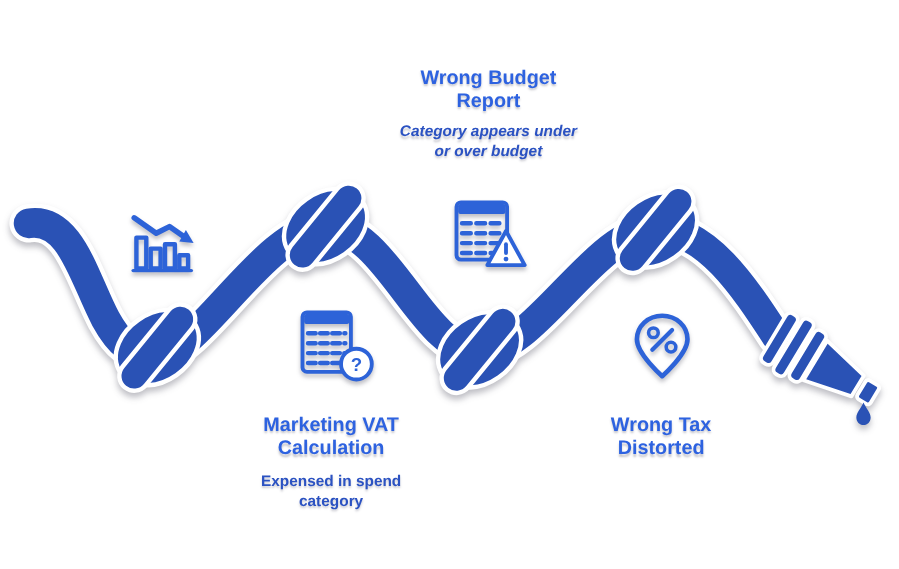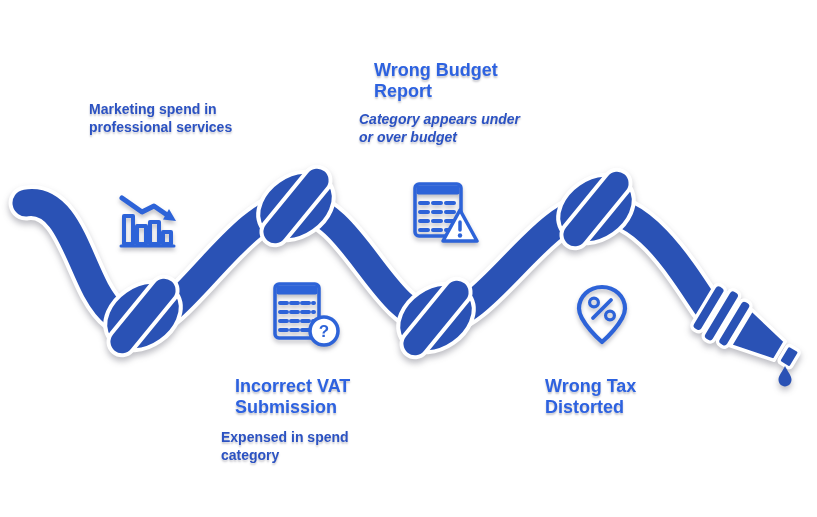--- a/index.html
+++ b/index.html
@@ -1,21 +1,21 @@
 <!DOCTYPE html>
 <html><head>
 <meta charset="utf-8">
 <style>
   html,body { margin:0; padding:0; background:#ffffff; }
   .canvas {
     position:relative; width:817px; height:517px; overflow:hidden;
     background:#ffffff; font-family:"Liberation Sans", sans-serif;
   }
   
-  .label-block { position:absolute; }
+  .label-block { position:absolute; text-align:center; }
   .label-title {
     font-size:18px; font-weight:700; color:#2d62e0; line-height:21px;
     margin:0 auto; text-shadow:0 2px 2px rgba(45,45,70,0.28);
   }
   .label-sub {
     font-size:14px; font-weight:700; color:#2b52c2; line-height:18px;
     margin:10px auto 0; text-shadow:0 2px 2px rgba(45,45,70,0.25);
   }
   #block-1 { left:55px;  top:90px;  width:220px; }
   #block-1 .label-sub   { max-width:152px; }
@@ -132,30 +132,29 @@
   </svg>
 
   <svg id="icon-4" class="icon" width="58" height="64" viewBox="0 0 58 64">
     <path class="stroke" stroke-width="4.2" d="M29 4 C16 4 6 13.5 6 25.5 C6 39 29 59 29 59 C29 59 52 39 52 25.5 C52 13.5 42 4 29 4 Z"></path>
     <line class="stroke" stroke-width="3.8" x1="20" y1="35" x2="38" y2="17"></line>
     <circle class="stroke" stroke-width="3.2" cx="21" cy="19.5" r="4.4"></circle>
     <circle class="stroke" stroke-width="3.2" cx="37" cy="32.5" r="4.4"></circle>
   </svg>
 
   <div id="block-1" class="label-block">
-    <div class="label-sub">Marketing spend in professional services</div>
   </div>
 
   <div id="block-2" class="label-block">
     <div class="label-title">Wrong Budget Report</div>
     <div class="label-sub">Category appears under or over budget</div>
   </div>
 
   <div id="block-3" class="label-block">
-    <div class="label-title">Incorrect VAT Submission</div>
+    <div class="label-title">Marketing VAT Calculation</div>
     <div class="label-sub">Expensed in spend category</div>
   </div>
 
   <div id="block-4" class="label-block">
     <div class="label-title">Wrong Tax Distorted</div>
   </div>
 
 </div>
 
 </body></html>

